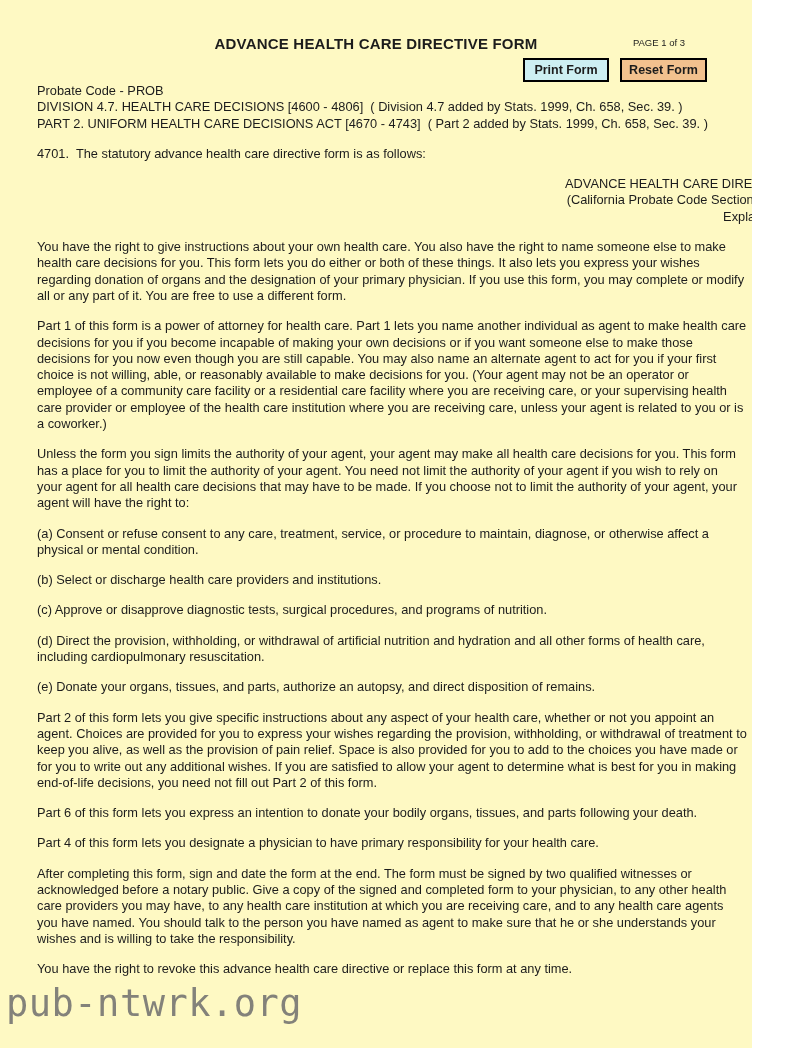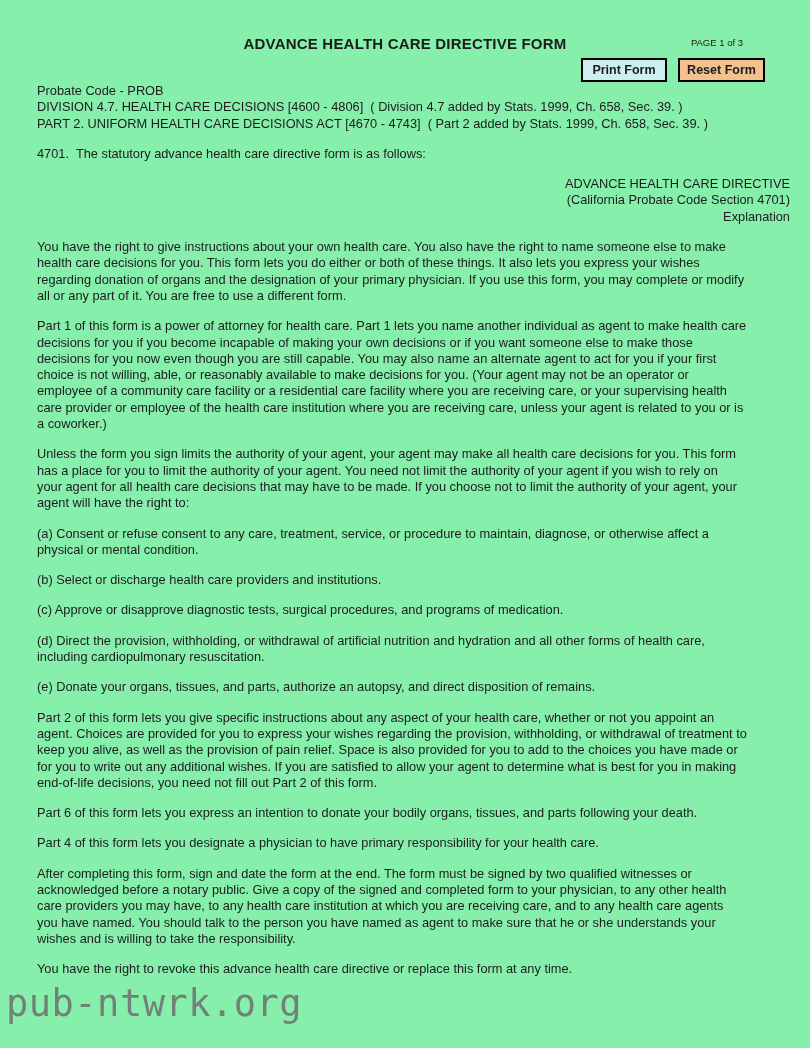--- a/index.html
+++ b/index.html
@@ -4,23 +4,23 @@
 <style>
   html, body { margin: 0; padding: 0; }
   body {
     width: 810px;
     height: 1048px;
     background: #ffffff;
     font-family: "Liberation Sans", "DejaVu Sans", sans-serif;
   }
   .page {
     position: relative;
-    width: 810px;
+    width: 752px;
     height: 1048px;
-    background: #86efac;
+    background: #fef9c3;
     overflow: hidden;
   }
   .page-title {
     position: absolute;
     top: 35px;
     left: 0;
     width: 100%;
     text-align: center;
     font-size: 15px;
     font-weight: bold;
@@ -132,21 +132,21 @@
     <p>Unless the form you sign limits the authority of your agent, your agent may make all health care decisions for you. This form
 has a place for you to limit the authority of your agent. You need not limit the authority of your agent if you wish to rely on
 your agent for all health care decisions that may have to be made. If you choose not to limit the authority of your agent, your
 agent will have the right to:</p>
 
     <p>(a) Consent or refuse consent to any care, treatment, service, or procedure to maintain, diagnose, or otherwise affect a
 physical or mental condition.</p>
 
     <p>(b) Select or discharge health care providers and institutions.</p>
 
-    <p>(c) Approve or disapprove diagnostic tests, surgical procedures, and programs of medication.</p>
+    <p>(c) Approve or disapprove diagnostic tests, surgical procedures, and programs of nutrition.</p>
 
     <p>(d) Direct the provision, withholding, or withdrawal of artificial nutrition and hydration and all other forms of health care,
 including cardiopulmonary resuscitation.</p>
 
     <p>(e) Donate your organs, tissues, and parts, authorize an autopsy, and direct disposition of remains.</p>
 
     <p>Part 2 of this form lets you give specific instructions about any aspect of your health care, whether or not you appoint an
 agent. Choices are provided for you to express your wishes regarding the provision, withholding, or withdrawal of treatment to
 keep you alive, as well as the provision of pain relief. Space is also provided for you to add to the choices you have made or
 for you to write out any additional wishes. If you are satisfied to allow your agent to determine what is best for you in making

